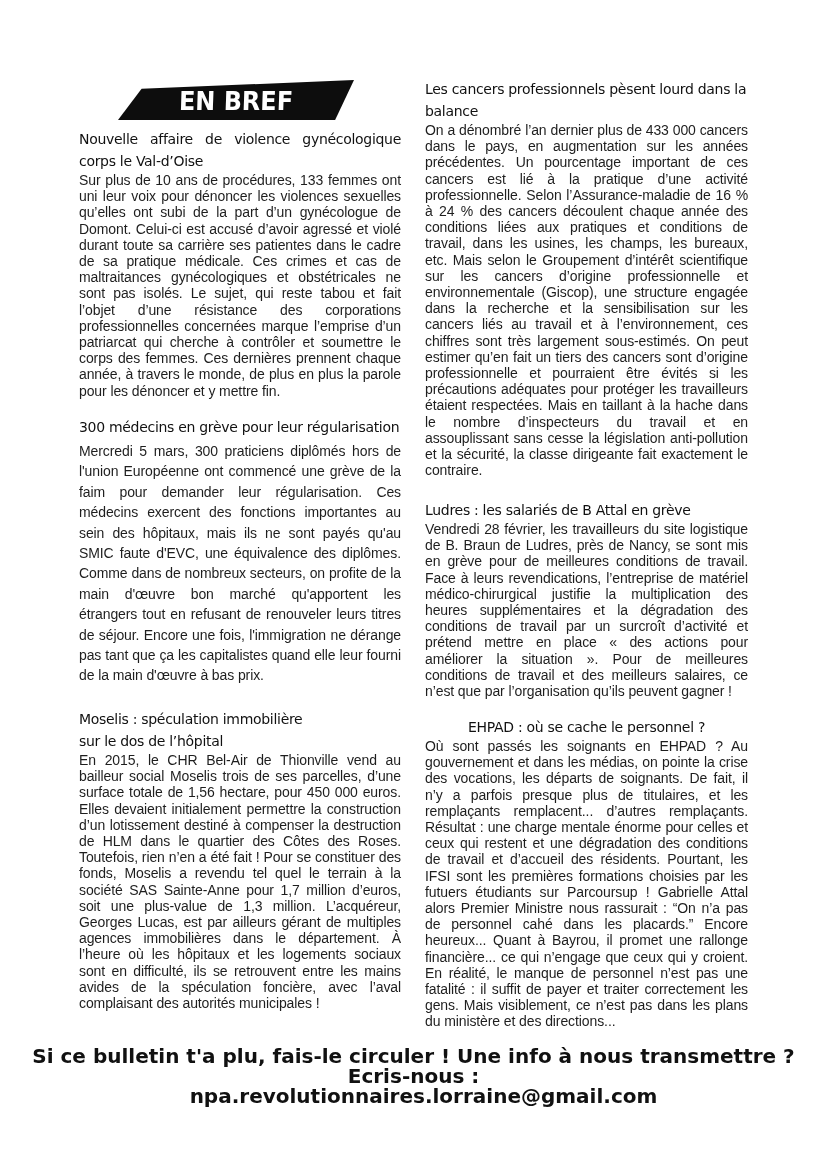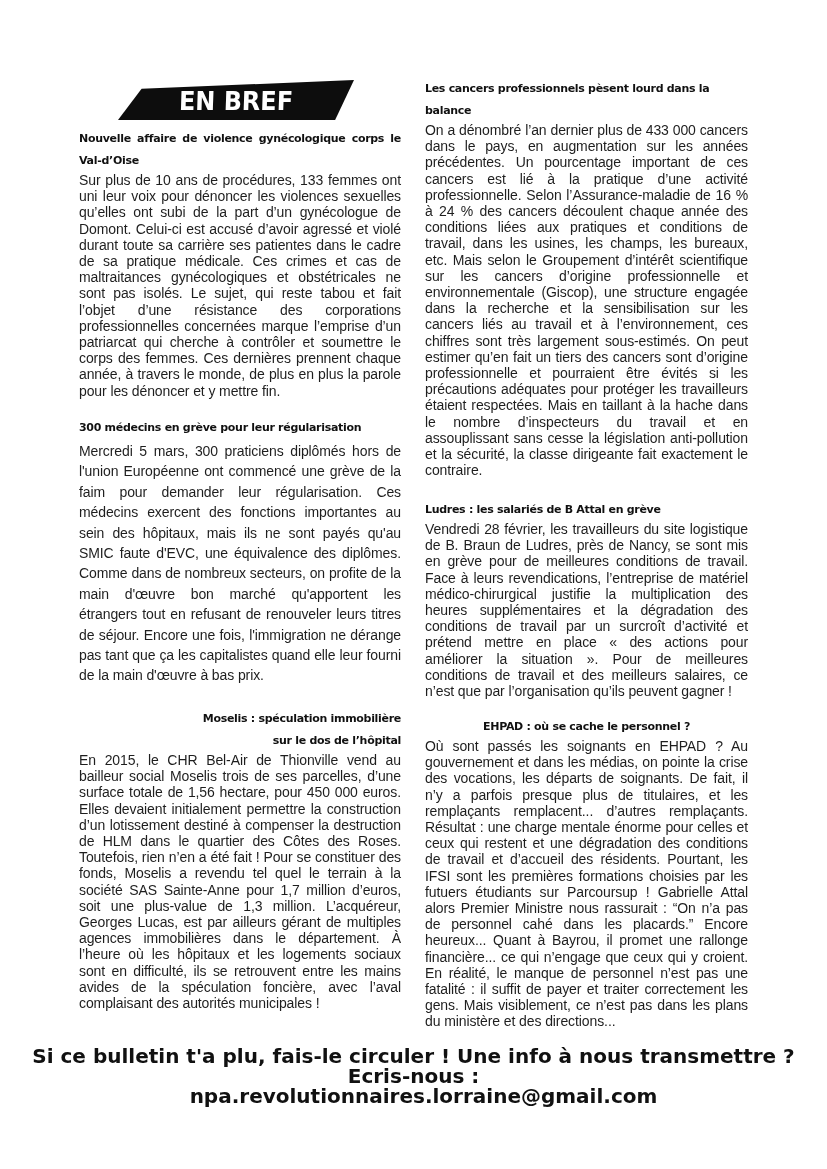--- a/index.html
+++ b/index.html
@@ -14,22 +14,22 @@
   .banner-text {
     position: absolute; left: 118px; top: 82px; width: 236px; height: 38px;
     text-align: center; color: #ffffff;
     font-family: "DejaVu Sans", sans-serif; font-weight: bold;
     font-size: 26px; line-height: 38px; letter-spacing: 0px;
     transform: scaleX(0.92) skewX(-2deg);
   }
 
   .article { position: absolute; }
   .headline {
-    font-family: "DejaVu Sans", sans-serif; font-weight: bold;
-    font-size: 11px; line-height: 22px; color: #111;
+    font-family: "DejaVu Sans", sans-serif; font-weight: normal;
+    font-size: 14px; line-height: 22px; color: #111;
     text-align: justify; letter-spacing: -0.3px;
   }
   .body {
     font-family: "Liberation Sans", sans-serif;
     font-size: 14px; line-height: 16.2px; color: #1e1e1e;
     text-align: justify; letter-spacing: -0.1px;
     transform-origin: left top;
   }
   .body.loose { line-height: 20.4px; }
 
@@ -50,21 +50,21 @@
   <h2 class="headline" style="text-align-last:left;">Nouvelle affaire de violence gynécologique corps le Val-d’Oise</h2>
   <p class="body" style="margin-top:0px;">Sur plus de 10 ans de procédures, 133 femmes ont uni leur voix pour dénoncer les violences sexuelles qu’elles ont subi de la part d’un gynécologue de Domont. Celui-ci est accusé d’avoir agressé et violé durant toute sa carrière ses patientes dans le cadre de sa pratique médicale. Ces crimes et cas de maltraitances gynécologiques et obstétricales ne sont pas isolés. Le sujet, qui reste tabou et fait l’objet d’une résistance des corporations professionnelles concernées marque l’emprise d’un patriarcat qui cherche à contrôler et soumettre le corps des femmes. Ces dernières prennent chaque année, à travers le monde, de plus en plus la parole pour les dénoncer et y mettre fin.</p>
 </div>
 
 <div class="article" style="left:79px; top:416px; width:322px;">
   <h2 class="headline" style="line-height:23px;">300 médecins en grève pour leur régularisation</h2>
   <p class="body loose" style="margin-top:2px;">Mercredi 5 mars, 300 praticiens diplômés hors de l'union Européenne ont commencé une grève de la faim pour demander leur régularisation. Ces médecins exercent des fonctions importantes au sein des hôpitaux, mais ils ne sont payés qu'au SMIC faute d'EVC, une équivalence des diplômes. Comme dans de nombreux secteurs, on profite de la main d'œuvre bon marché qu'apportent les étrangers tout en refusant de renouveler leurs titres de séjour. Encore une fois, l'immigration ne dérange pas tant que ça les capitalistes quand elle leur fourni de la main d'œuvre à bas prix.</p>
 </div>
 
 <div class="article" style="left:79px; top:708px; width:322px;">
-  <h2 class="headline" style="text-align:right;">
+  <h2 class="headline" style="text-align:left;">
     <span>Moselis : spéculation immobilière</span><br>
     <span>sur le dos de l’hôpital</span>
   </h2>
   <p class="body">En 2015, le CHR Bel-Air de Thionville vend au bailleur social Moselis trois de ses parcelles, d’une surface totale de 1,56 hectare, pour 450 000 euros. Elles devaient initialement permettre la construction d’un lotissement destiné à compenser la destruction de HLM dans le quartier des Côtes des Roses. Toutefois, rien n’en a été fait ! Pour se constituer des fonds, Moselis a revendu tel quel le terrain à la société SAS Sainte-Anne pour 1,7 million d’euros, soit une plus-value de 1,3 million. L’acquéreur, Georges Lucas, est par ailleurs gérant de multiples agences immobilières dans le département. À l’heure où les hôpitaux et les logements sociaux sont en difficulté, ils se retrouvent entre les mains avides de la spéculation foncière, avec l’aval complaisant des autorités municipales !</p>
 </div>
 
 <div class="article" style="left:425px; top:78px; width:323px;">
   <h2 class="headline" style="text-align:left;">Les cancers professionnels pèsent lourd dans la balance</h2>
   <p class="body">On a dénombré l’an dernier plus de 433 000 cancers dans le pays, en augmentation sur les années précédentes. Un pourcentage important de ces cancers est lié à la pratique d’une activité professionnelle. Selon l’Assurance-maladie de 16 % à 24 % des cancers découlent chaque année des conditions liées aux pratiques et conditions de travail, dans les usines, les champs, les bureaux, etc. Mais selon le Groupement d’intérêt scientifique sur les cancers d’origine professionnelle et environnementale (Giscop), une structure engagée dans la recherche et la sensibilisation sur les cancers liés au travail et à l’environnement, ces chiffres sont très largement sous-estimés. On peut estimer qu’en fait un tiers des cancers sont d’origine professionnelle et pourraient être évités si les précautions adéquates pour protéger les travailleurs étaient respectées. Mais en taillant à la hache dans le nombre d’inspecteurs du travail et en assouplissant sans cesse la législation anti-pollution et la sécurité, la classe dirigeante fait exactement le contraire.</p>
 </div>

